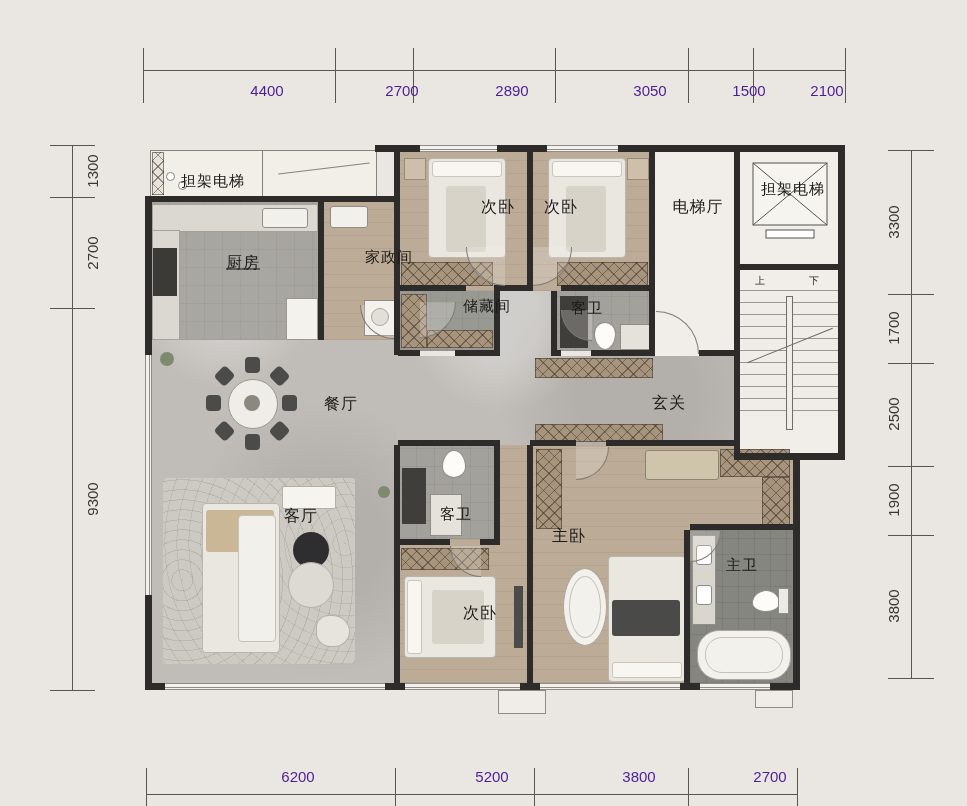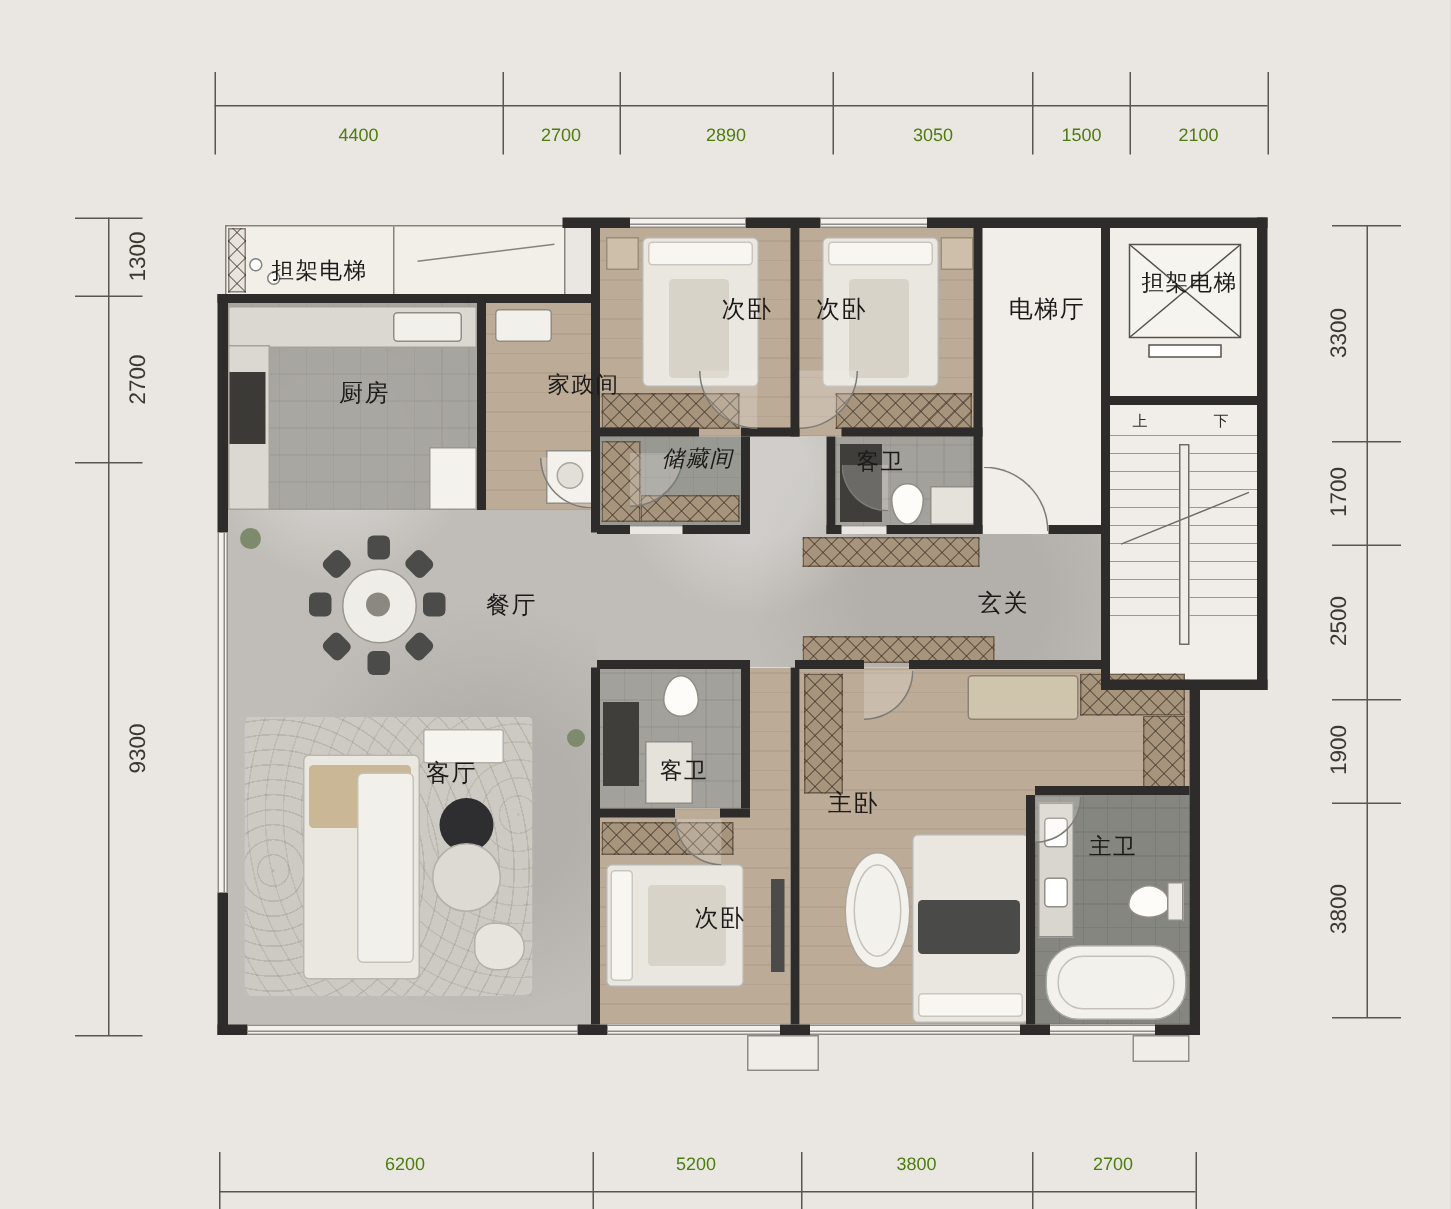--- a/index.html
+++ b/index.html
@@ -1,21 +1,21 @@
 <!DOCTYPE html>
 <html><head>
 <meta charset="utf-8">
 <style>
   html,body{margin:0;padding:0;background:#d8d5d0;}
   #canvas{position:relative;width:967px;height:806px;background:#eae7e2;overflow:hidden;
           font-family:"Liberation Sans","DejaVu Sans",sans-serif;}
   
   .dline{position:absolute;background:#58564f;}
   .tick{position:absolute;background:#58564f;}
-  .dim{position:absolute;color:#4d7c0f;font-size:12px;transform:translate(-50%,-50%);white-space:nowrap;}
+  .dim{position:absolute;color:#4c1d95;font-size:15px;transform:translate(-50%,-50%);white-space:nowrap;margin-left:28px;}
   .dimv{position:absolute;color:#3a3831;font-size:15px;transform:translate(-50%,-50%) rotate(-90deg);white-space:nowrap;}
   
   .w{position:absolute;background:#2d2c2a;}
   .win{position:absolute;background:#f4f1ec;box-shadow:inset 0 1px 0 #8e8c88, inset 0 -1px 0 #8e8c88;}
   .win:after{content:"";position:absolute;left:0;right:0;top:50%;height:1px;background:#8e8c88;}
   .winv{position:absolute;background:#f4f1ec;box-shadow:inset 1px 0 0 #8e8c88, inset -1px 0 0 #8e8c88;}
   .winv:after{content:"";position:absolute;top:0;bottom:0;left:50%;width:1px;background:#8e8c88;}
   
   .floor{position:absolute;}
   .woodv{background-color:#bcab97;background-image:repeating-linear-gradient(0deg,rgba(70,55,40,.08) 0 1px,transparent 1px 13px);}
@@ -257,27 +257,27 @@
   <div class="door" style="left:533px;top:247px;width:38px;height:38px;border-radius:0 0 100% 0;border-top:none;border-left:none;"></div>
   <div class="door" style="left:420px;top:302px;width:35px;height:35px;border-radius:0 0 100% 0;border-top:none;border-left:none;"></div>
   <div class="door" style="left:561px;top:310px;width:30px;height:30px;border-radius:0 0 0 100%;border-top:none;border-right:none;"></div>
   <div class="door" style="left:656px;top:311px;width:42px;height:42px;border-radius:0 100% 0 0;border-bottom:none;border-left:none;"></div>
   <div class="door" style="left:576px;top:447px;width:32px;height:32px;border-radius:0 0 100% 0;border-top:none;border-left:none;"></div>
   <div class="door" style="left:450px;top:546px;width:30px;height:30px;border-radius:0 0 0 100%;border-top:none;border-right:none;"></div>
   <div class="door" style="left:690px;top:531px;width:30px;height:30px;border-radius:0 0 100% 0;border-top:none;border-left:none;"></div>
   <div class="door" style="left:360px;top:305px;width:33px;height:33px;border-radius:0 0 0 100%;border-top:none;border-right:none;"></div>
 
   <div class="rlabel" style="left:213px;top:181px;font-size:15px;">担架电梯</div>
-  <div class="rlabel" style="left:243px;top:263px;">厨房</div>
+  <div class="rlabel" style="left:243px;top:263px;text-decoration:underline;">厨房</div>
   <div class="rlabel" style="left:357px;top:257px;font-size:15px;margin-left:32px;">家政间</div>
   <div class="rlabel" style="left:498px;top:207px;">次卧</div>
   <div class="rlabel" style="left:561px;top:207px;">次卧</div>
   <div class="rlabel" style="left:698px;top:207px;">电梯厅</div>
   <div class="rlabel" style="left:793px;top:189px;font-size:15px;">担架电梯</div>
-  <div class="rlabel" style="left:465px;top:306px;font-size:15px;font-style:italic;">储藏间</div>
+  <div class="rlabel" style="left:487px;top:306px;font-size:15px;">储藏间</div>
   <div class="rlabel" style="left:587px;top:308px;font-size:15px;">客卫</div>
   <div class="rlabel" style="left:341px;top:404px;">餐厅</div>
   <div class="rlabel" style="left:669px;top:403px;">玄关</div>
   <div class="rlabel" style="left:301px;top:516px;">客厅</div>
   <div class="rlabel" style="left:456px;top:514px;font-size:15px;">客卫</div>
   <div class="rlabel" style="left:480px;top:613px;">次卧</div>
   <div class="rlabel" style="left:569px;top:536px;">主卧</div>
   <div class="rlabel" style="left:742px;top:565px;font-size:15px;">主卫</div>
 
 </div>

